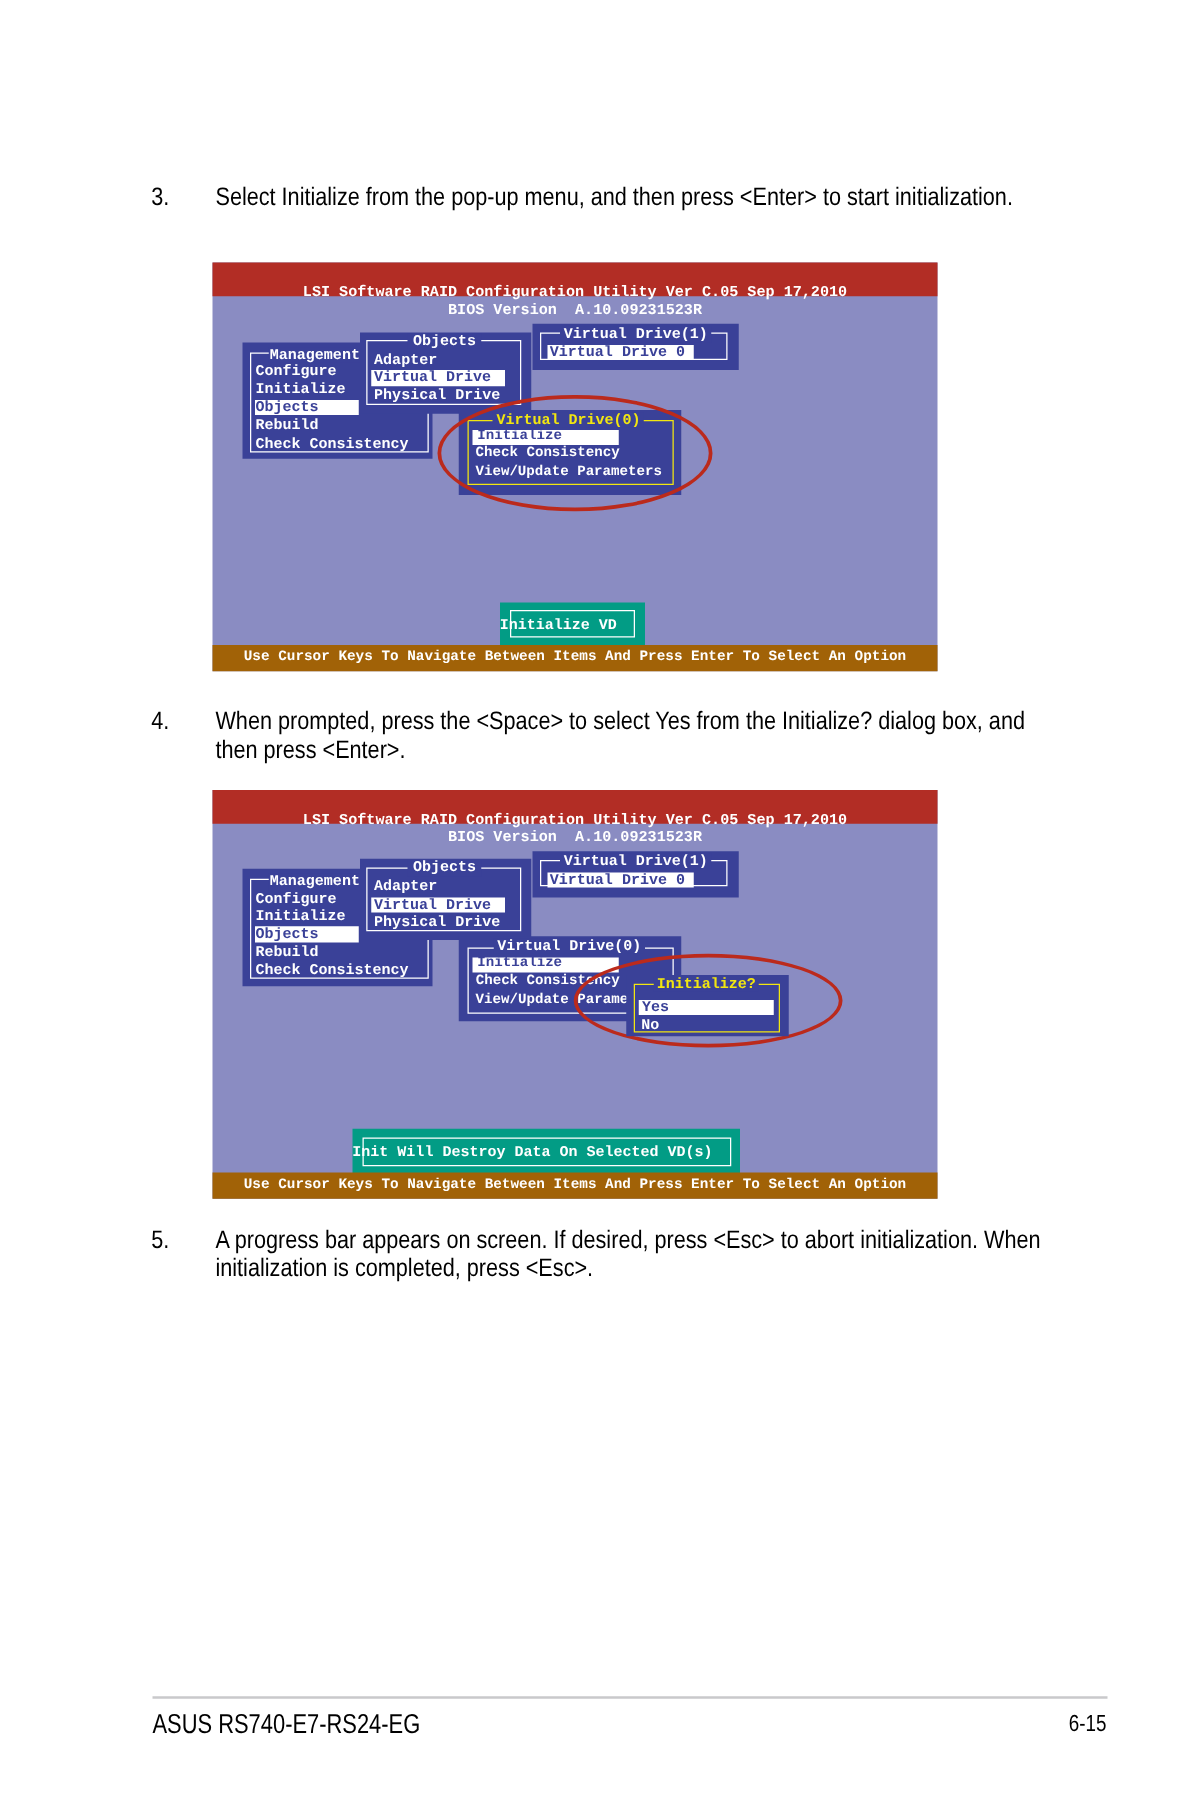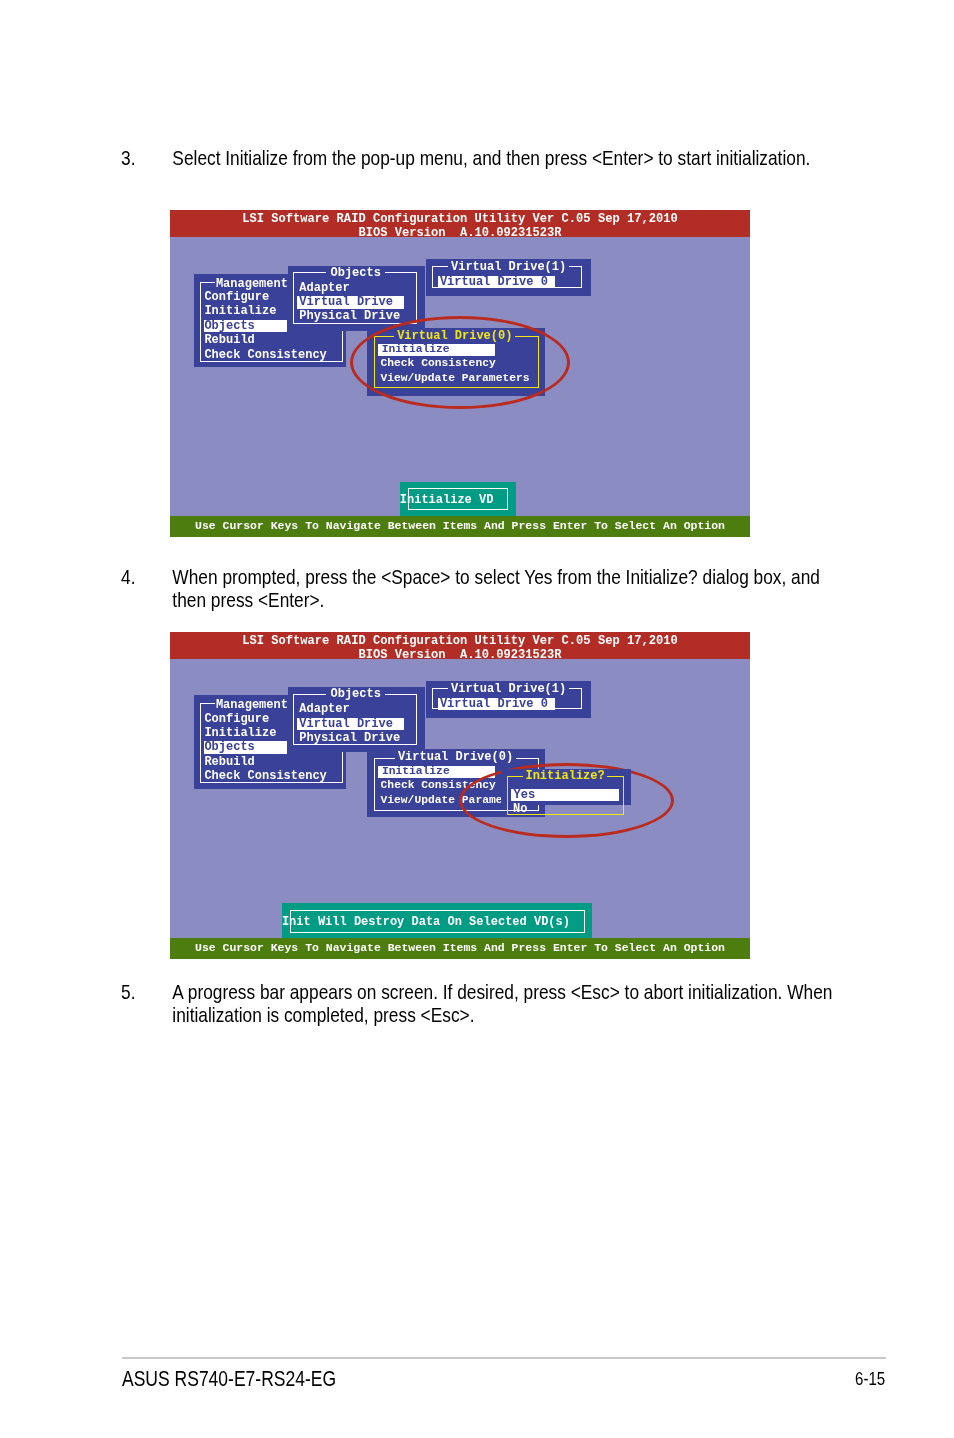--- a/index.html
+++ b/index.html
@@ -4,23 +4,23 @@
 <style>
   *{box-sizing:border-box;}
   html,body{margin:0;padding:0;}
   body{width:954px;height:1438px;background:#fff;font-family:"Liberation Sans",sans-serif;will-change:transform;}
   .page{position:relative;width:954px;height:1438px;overflow:hidden;}
   .step{position:absolute;font-size:20.2px;color:#000;line-height:23.2px;transform:scaleX(0.8575);transform-origin:left top;}
   .step .num{position:absolute;left:0;top:0;}
   .step .txt{display:block;margin-left:59.9px;}
   
   .bios{position:absolute;background:#8a8cc2;font-family:"Liberation Mono",monospace;font-weight:bold;font-size:12px;color:#fff;}
-  .bios .hdr{position:absolute;left:0;top:0;width:100%;height:26.6px;background:#b22d25;text-align:center;padding-top:3px;}
+  .bios .hdr{position:absolute;left:0;top:0;width:100%;height:26.6px;background:#b22d25;text-align:center;padding-top:18px;}
   .bios .hdr div{white-space:pre;line-height:13.6px;font-size:12.1px;}
-  .bios .foot{position:absolute;left:0;bottom:0;width:100%;height:20.7px;background:#4d7c0f;text-align:center;white-space:pre;font-size:11.47px;line-height:20.7px;}
+  .bios .foot{position:absolute;left:0;bottom:0;width:100%;height:20.7px;background:#a16207;text-align:center;white-space:pre;font-size:11.47px;line-height:20.7px;}
   .panel{position:absolute;background:#3a4198;}
   .frame{position:absolute;border:1.5px solid #fff;}
   .mi{position:absolute;white-space:pre;line-height:12.4px;}
   .hl{background:#fff;color:#3a4198;}
   .sm{font-size:11.3px;line-height:11.9px;}
   .ttl{position:absolute;white-space:pre;background:#3a4198;padding:0 2px;line-height:12.4px;}
   .teal{position:absolute;background:#029c85;}
   .tealframe{position:absolute;left:8.6px;top:6px;width:99.4px;height:21.8px;border:1.8px solid #fff;}
   .tealtxt{position:absolute;left:0;right:0;top:12.7px;white-space:pre;line-height:12.4px;font-size:12px;}
   .yel{color:#f2e610;border-color:#f2e610;}
@@ -126,21 +126,21 @@
     <div class="panel" style="left:196.7px;top:116.7px;width:178.6px;height:68.6px;">
       <div class="frame" style="left:7.8px;top:9.2px;width:164.4px;height:52.8px;"></div>
       <div class="ttl" style="left:28.5px;top:1.9px;padding:0 2.7px;">Virtual Drive(0)</div>
       <div class="mi hl sm" style="left:11.4px;top:17.6px;width:117.1px;padding-left:3.8px;">Initialize</div>
       <div class="mi sm" style="left:13.9px;top:31.8px;">Check Consistency</div>
       <div class="mi sm" style="left:13.8px;top:46px;">View/Update Parameters</div>
     </div>
 
     <div class="ellipse" style="left:288.5px;top:130.5px;width:215.6px;height:75.1px;"></div>
 
-    <div class="panel" style="left:331.4px;top:137px;width:129.2px;height:36px;">
+    <div class="panel" style="left:331.4px;top:148px;width:129.2px;height:49px;">
       <div class="frame yel" style="left:5.8px;top:6.9px;width:117.1px;height:39.1px;"></div>
       <div class="ttl yel" style="left:21.4px;top:0.9px;padding:0 2.7px;">Initialize?</div>
       <div class="mi hl" style="left:10.1px;top:19.5px;width:107.4px;padding-left:2.1px;">Yes</div>
       <div class="mi" style="left:11.7px;top:34px;">No</div>
     </div>
 
     <div class="teal" style="left:111.9px;top:271.4px;width:310.3px;height:35.2px;">
       <div class="tealframe" style="left:8.4px;top:7.1px;width:294.8px;height:22.2px;"></div>
       <div class="tealtxt">Init Will Destroy Data On Selected VD(s)</div>
     </div>

